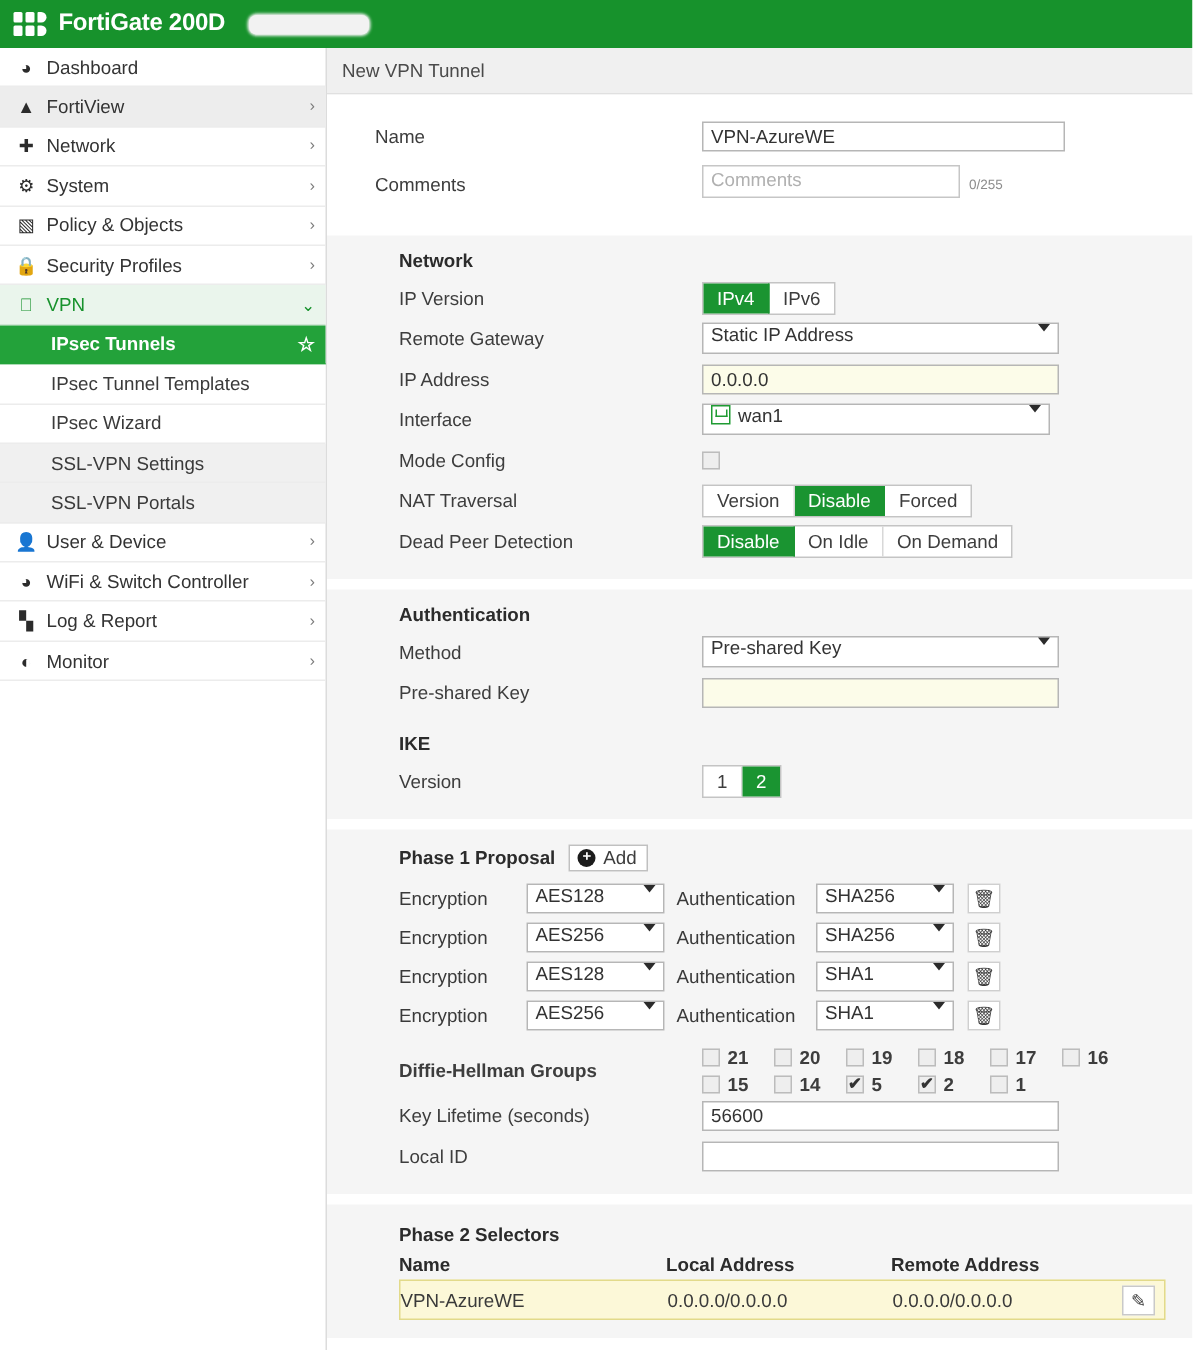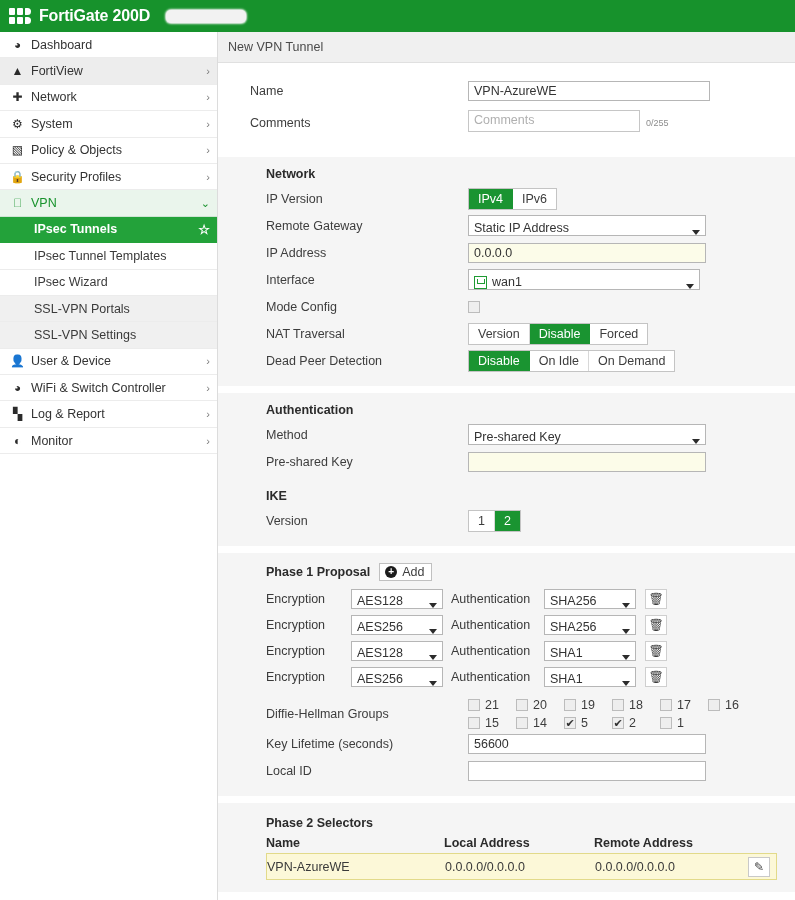--- a/index.html
+++ b/index.html
@@ -168,21 +168,21 @@
     outline: none;
   }
   textarea.ta::placeholder { color: #b0b0b0; }
   .counter { font-size: 9px; color: #8c8c8c; margin-left: 6px; }
 
   .sel {
     height: 21px;
     border: 1px solid #b6b6b6;
     background: #fff;
     display: flex;
-    align-items: flex-end;
+    align-items: flex-start;
     padding: 0 5px;
     font-size: 12.5px;
     color: #333;
     cursor: pointer;
     position: relative;
   }
   .sel .caret {
     margin-left: auto;
     width: 0; height: 0;
     border-left: 4.5px solid transparent;
@@ -399,24 +399,24 @@
       <span>IPsec Tunnels</span>
       <span class="star">☆</span>
     </div>
     <div class="sub-item">
       <span>IPsec Tunnel Templates</span>
     </div>
     <div class="sub-item">
       <span>IPsec Wizard</span>
     </div>
     <div class="sub-item alt">
+      <span>SSL-VPN Settings</span>
+    </div>
+    <div class="sub-item alt">
       <span>SSL-VPN Portals</span>
-    </div>
-    <div class="sub-item alt">
-      <span>SSL-VPN Settings</span>
     </div>
 
     <div class="nav-item">
       <span class="ico">👤</span>
       <span class="lbl">User &amp; Device</span>
       <span class="chev">›</span>
     </div>
     <div class="nav-item">
       <span class="ico">◕</span>
       <span class="lbl">WiFi &amp; Switch Controller</span>
@@ -624,21 +624,21 @@
           <span class="caret"></span>
         </span>
         <span class="l2">Authentication</span>
         <span class="sel sm">
           <span>SHA1</span>
           <span class="caret"></span>
         </span>
         <span class="trash">🗑</span>
       </div>
 
-      <div class="row indent" style="margin-top:8px;align-items:center;">
+      <div class="row indent" style="margin-top:8px;align-items:center;font-weight:bold;">
         <div class="lab">Diffie-Hellman Groups</div>
         <div class="field">
           <div class="dh-wrap">
             <div class="dh-line">
               <span class="dh-item">
                 <span class="cb"></span>
                 <span class="num">21</span>
               </span>
               <span class="dh-item">
                 <span class="cb"></span>

